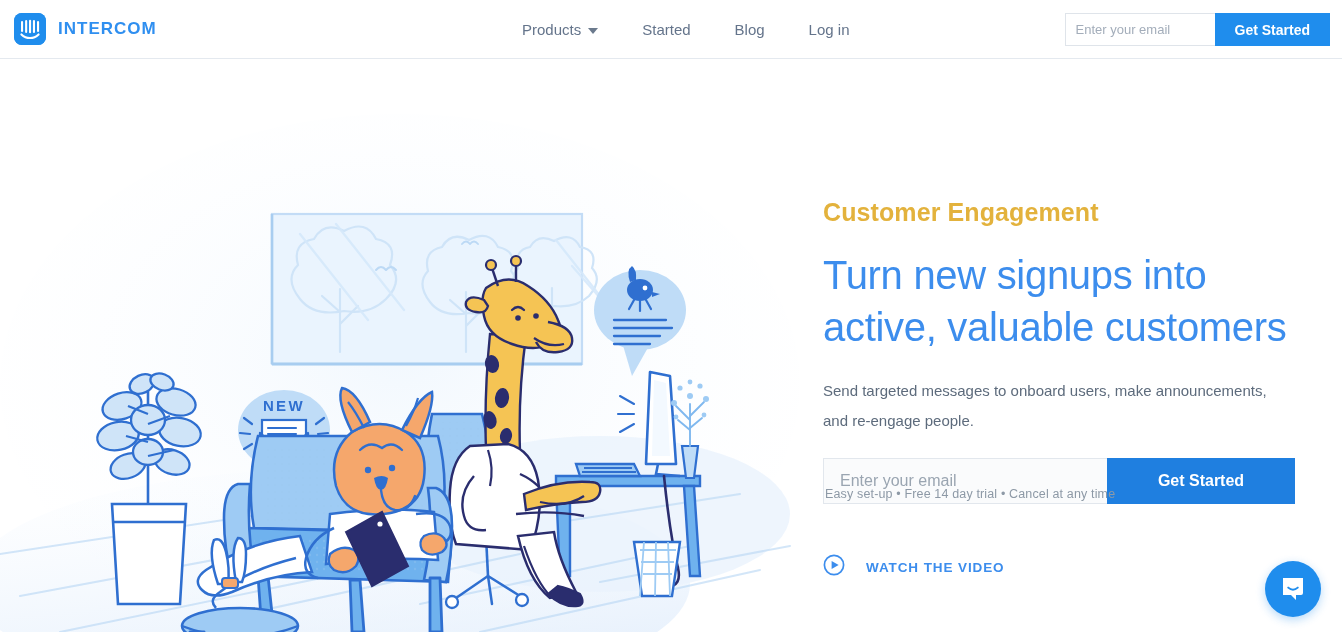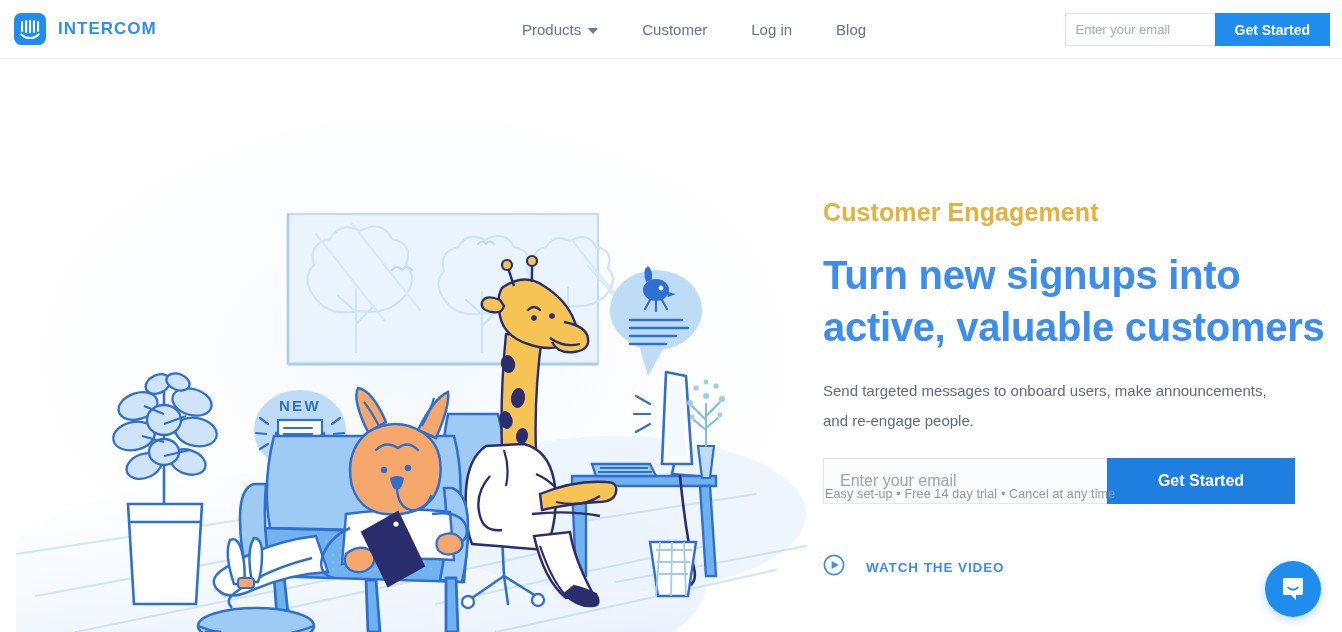--- a/index.html
+++ b/index.html
@@ -80,39 +80,39 @@
 
   
   .hero {
     position: absolute; top: 59px; left: 0;
     width: 1342px; height: 573px;
     background: #ffffff;
     overflow: hidden;
   }
 
   .illustration {
-    position: absolute; left: 16px; top: 25px;
+    position: absolute; left: 0px; top: 25px;
     width: 800px; height: 548px;
   }
 
   
   .copy {
     position: absolute; left: 823px; top: 0;
     width: 510px;
   }
   .eyebrow {
     position: absolute; top: 139px; left: 0;
     font-size: 25px; color: #e3b23c; font-weight: 700;
     white-space: nowrap; letter-spacing: 0.1px;
   }
   .headline {
     position: absolute; top: 190px; left: 0;
     width: 505px;
     font-size: 40px; line-height: 52px;
-    font-weight: 700; color: #3c8ded;
+    font-weight: 400; color: #3c8ded;
     letter-spacing: -0.3px;
   }
   .subhead {
     position: absolute; top: 317px; left: 0;
     width: 450px;
     font-size: 15px; line-height: 30px;
     color: #5d6b7c; font-weight: 400;
   }
   .cta-form {
     position: absolute; top: 399px; left: 0;
@@ -181,27 +181,27 @@
     </span>
     <span class="brand-name">INTERCOM</span>
   </a>
 
   <nav class="nav">
     <a class="nav-item" href="#">
       <span>Products</span>
       <span class="caret"></span>
     </a>
     <a class="nav-item" href="#">
-      <span>Customer</span>
+      <span>Started</span>
+    </a>
+    <a class="nav-item" href="#">
+      <span>Blog</span>
     </a>
     <a class="nav-item" href="#">
       <span>Log in</span>
-    </a>
-    <a class="nav-item" href="#">
-      <span>Blog</span>
     </a>
   </nav>
 
   <form class="header-form">
     <input class="header-email" type="text" placeholder="Enter your email" style="">
     <button class="header-btn" type="button">Get Started</button>
   </form>
 </header>
 
 <section class="hero">

